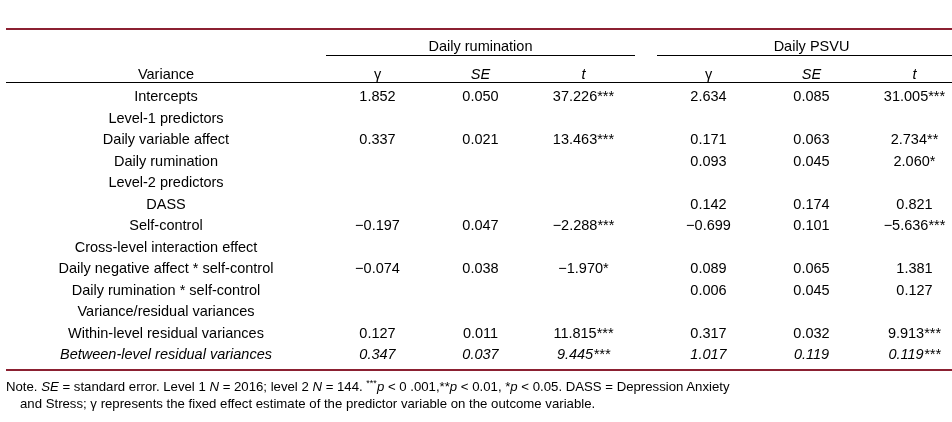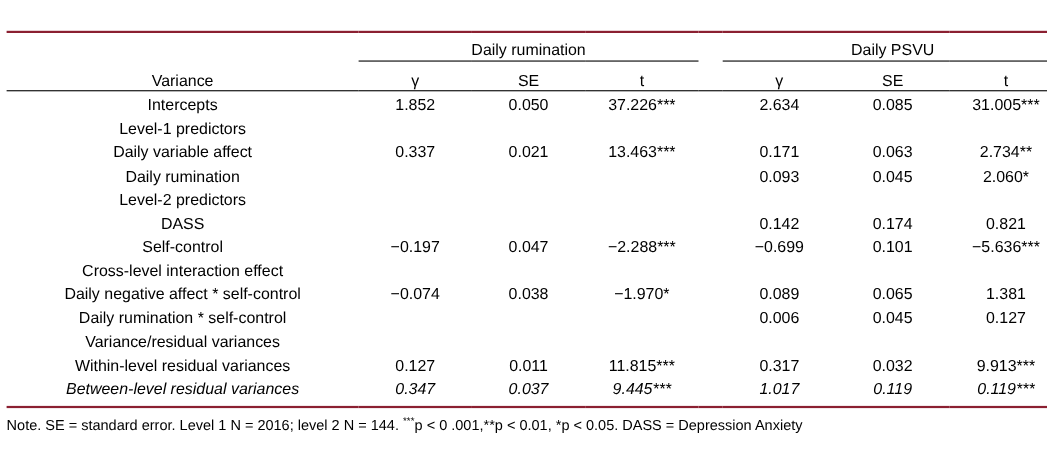--- a/index.html
+++ b/index.html
@@ -49,21 +49,21 @@
   }
   .subhead td { height: 26px; padding-bottom: 4px; }
   .subhead .col-var { vertical-align: bottom; }
 
   tbody.body tr td { height: 21.5px; line-height: 21.5px; }
   tbody.body tr:first-child td { padding-top: 3px; }
   tbody.body tr:last-child td { padding-bottom: 3px; }
 
   .lbl { text-align: left; }
   .bold { font-weight: bold; }
-  .ital { }
+  .ital { font-style: italic; }
 
   .note {
     font-size: 13.2px;
     line-height: 1.35;
     padding: 7px 6px 0 6px;
     width: 940px;
     box-sizing: border-box;
   }
   .note .indent { display: block; padding-left: 14px; }
   .sup {
@@ -238,13 +238,14 @@
         <td>1.017</td>
         <td>0.119</td>
         <td>0.119***</td>
       </tr>
     </tbody>
   </table>
 </div>
 
 <div class="note">
   <span>Note. </span><span class="ital">SE</span><span> = standard error. Level 1 </span><span class="ital">N</span><span> = 2016; level 2 </span><span class="ital">N</span><span> = 144. </span><span class="sup">***</span><span class="ital">p</span><span> &lt; 0 .001,**</span><span class="ital">p</span><span> &lt; 0.01, *</span><span class="ital">p</span><span> &lt; 0.05. DASS = Depression Anxiety</span>
+  <span class="indent">and Stress; γ represents the fixed effect estimate of the predictor variable on the outcome variable.</span>
 </div>
 
 </body></html>

